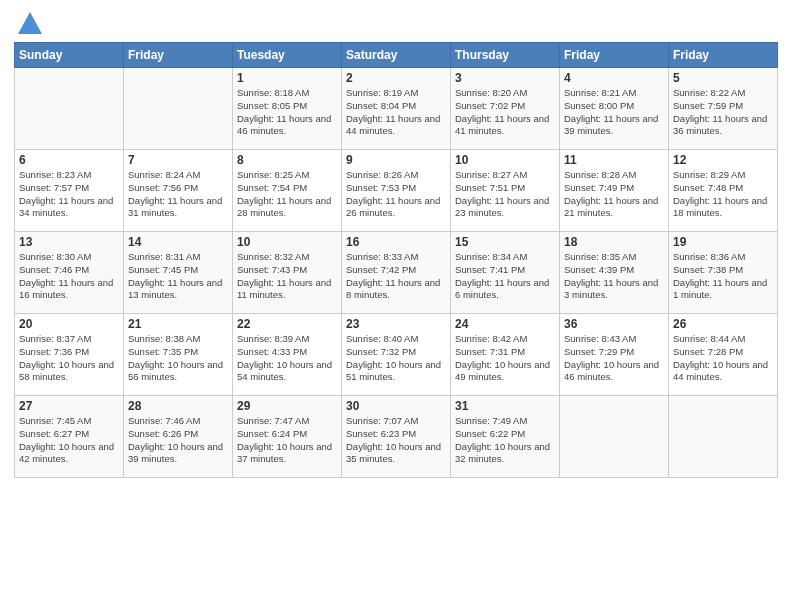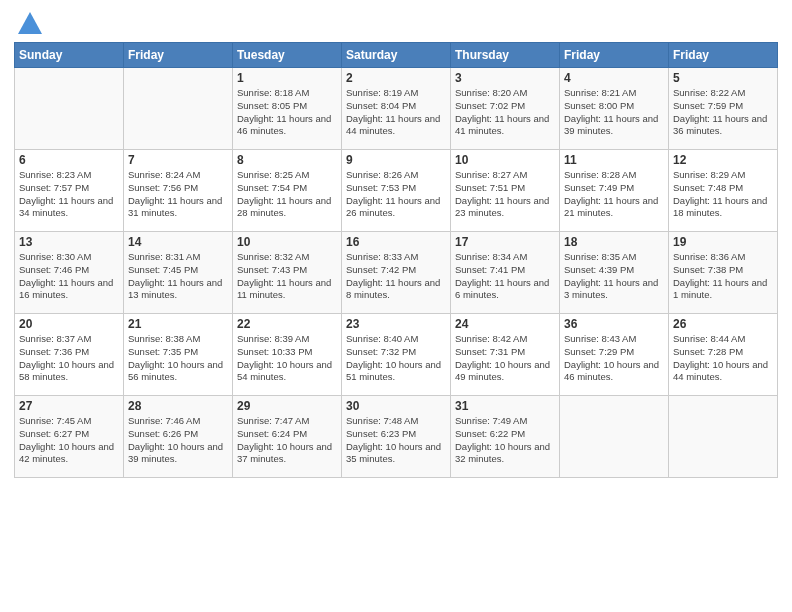--- a/index.html
+++ b/index.html
@@ -231,21 +231,21 @@
 Sunset: 7:43 PM
 Daylight: 11 hours and 11 minutes.</div>
           </td>
           <td>
             <span class="day-number">16</span>
             <div class="cell-content">Sunrise: 8:33 AM
 Sunset: 7:42 PM
 Daylight: 11 hours and 8 minutes.</div>
           </td>
           <td>
-            <span class="day-number">17</span>
+            <span class="day-number">15</span>
             <div class="cell-content">Sunrise: 8:34 AM
 Sunset: 7:41 PM
 Daylight: 11 hours and 6 minutes.</div>
           </td>
           <td>
             <span class="day-number">18</span>
             <div class="cell-content">Sunrise: 8:35 AM
 Sunset: 4:39 PM
 Daylight: 11 hours and 3 minutes.</div>
           </td>
@@ -265,21 +265,21 @@
           </td>
           <td>
             <span class="day-number">21</span>
             <div class="cell-content">Sunrise: 8:38 AM
 Sunset: 7:35 PM
 Daylight: 10 hours and 56 minutes.</div>
           </td>
           <td>
             <span class="day-number">22</span>
             <div class="cell-content">Sunrise: 8:39 AM
-Sunset: 10:33 PM
+Sunset: 4:33 PM
 Daylight: 10 hours and 54 minutes.</div>
           </td>
           <td>
             <span class="day-number">23</span>
             <div class="cell-content">Sunrise: 8:40 AM
 Sunset: 7:32 PM
 Daylight: 10 hours and 51 minutes.</div>
           </td>
           <td>
             <span class="day-number">24</span>
@@ -314,21 +314,21 @@
 Daylight: 10 hours and 39 minutes.</div>
           </td>
           <td>
             <span class="day-number">29</span>
             <div class="cell-content">Sunrise: 7:47 AM
 Sunset: 6:24 PM
 Daylight: 10 hours and 37 minutes.</div>
           </td>
           <td>
             <span class="day-number">30</span>
-            <div class="cell-content">Sunrise: 7:48 AM
+            <div class="cell-content">Sunrise: 7:07 AM
 Sunset: 6:23 PM
 Daylight: 10 hours and 35 minutes.</div>
           </td>
           <td>
             <span class="day-number">31</span>
             <div class="cell-content">Sunrise: 7:49 AM
 Sunset: 6:22 PM
 Daylight: 10 hours and 32 minutes.</div>
           </td>
           <td></td>

